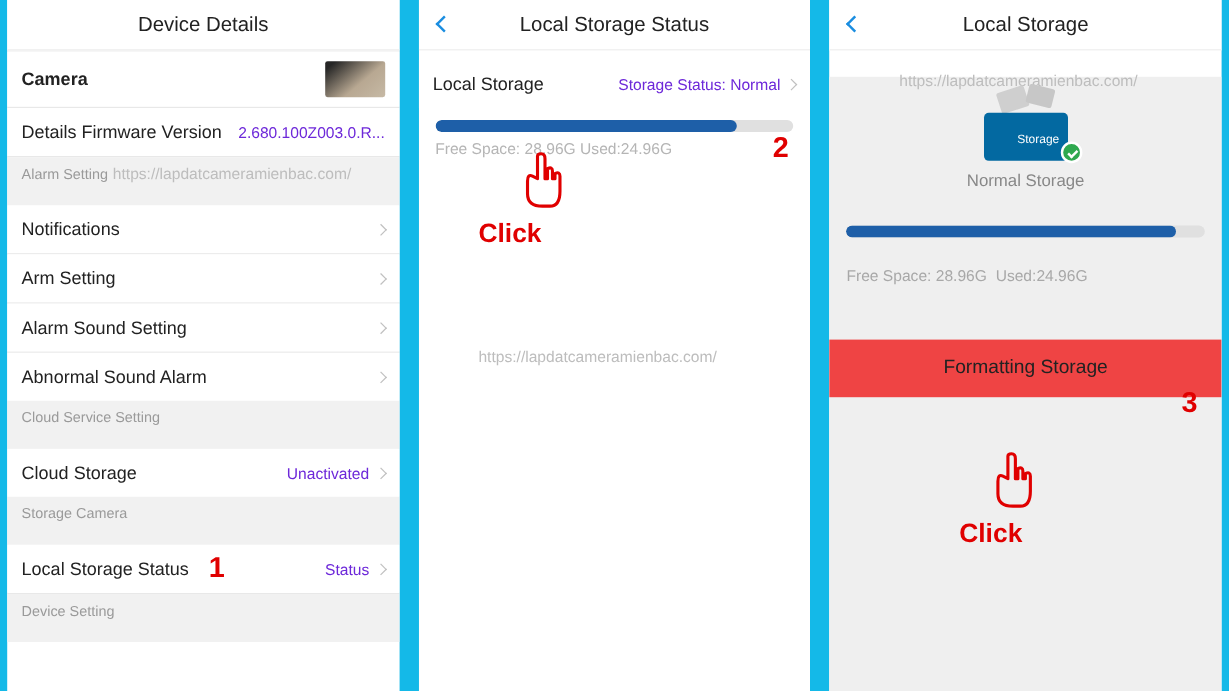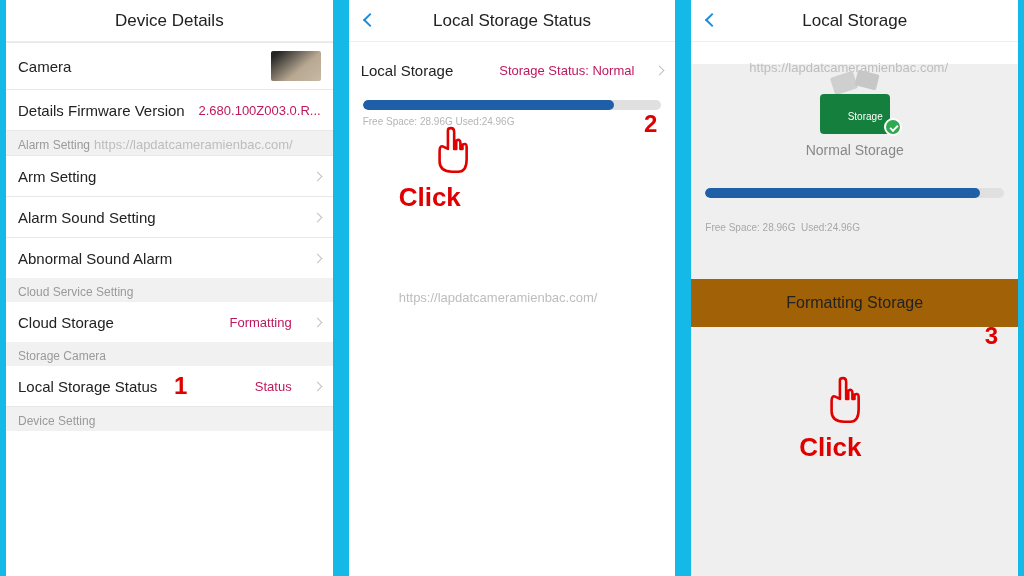--- a/index.html
+++ b/index.html
@@ -4,47 +4,47 @@
 <style>
   * { box-sizing: border-box; margin: 0; padding: 0; }
   body { background: #14b9e8; font-family: -apple-system, "Helvetica Neue", Arial, sans-serif; width:1024px; height:576px; overflow:hidden; }
   .wrap { display:flex; gap:16px; padding:0 6px; }
   .phone { background:#fff; flex:1 1 0; height:576px; position:relative; overflow:hidden; }
   .hdr { height:42px; display:flex; align-items:center; justify-content:center; position:relative; border-bottom:1px solid #eee; background:#fff;}
   .hdr .title { font-size:17px; color:#222; font-weight:500;}
   .back { position:absolute; left:10px; top:8px; width:24px; height:24px; }
   .chev { border-left:2px solid #1a8de0; border-bottom:2px solid #1a8de0; width:10px; height:10px; transform:rotate(45deg); display:block; margin:7px 0 0 6px;}
   .row { display:flex; align-items:center; justify-content:space-between; padding:0 12px; height:40px; background:#fff;}
-  .row.tall { height:46px;}
+  .row.tall { height:46px;font-weight:bold;}
   .row .lbl { font-size:15px; color:#222;}
-  .row .val { font-size:13px; color:#be185d; display:flex; align-items:center; gap:22px;}
+  .row .val { font-size:13px; color:#6d28d9; display:flex; align-items:center; gap:6px;}
   .arr { border-right:1.5px solid #c0c0c0; border-top:1.5px solid #c0c0c0; width:7px; height:7px; transform:rotate(45deg);}
-  .section { background:#f1f1f1; height:24px; font-size:12px; color:#9a9a9a; padding:7px 12px 0; position:relative;}
+  .section { background:#f1f1f1; height:40px; font-size:12px; color:#9a9a9a; padding:7px 12px 0; position:relative;}
   .sep { height:1px; background:#e8e8e8;}
   .camthumb { width:50px; height:30px; background:linear-gradient(140deg,#262626 10%,#b8a892 60%,#c6b9a5 100%); border-radius:2px;}
   .wm { position:absolute; color:#bdbdbd; font-size:13px; pointer-events:none;}
   .bar { height:10px; background:#e0e0e0; border-radius:5px; margin:10px 14px 6px; position:relative; overflow:hidden;}
   .bar .fill { position:absolute; left:0; top:0; bottom:0; background:#1e5fa8; border-radius:5px;}
-  .storagetxt { font-size:10px; color:#b5b5b5; padding:0 14px;}
+  .storagetxt { font-size:13px; color:#b5b5b5; padding:0 14px;}
   .p2body { background:#fff; height:100%;}
   .p3body { background:#efefef; height:100%;}
   .red { color:#e00000; font-weight:700; font-family: "Comic Sans MS", cursive, sans-serif;}
   .redNum { position:absolute; font-size:24px;}
-  .clickTxt { position:absolute; font-size:26px;}
+  .clickTxt { position:absolute; font-size:22px;}
   .hand { position:absolute; width:42px; height:52px;}
   .hand svg { width:100%; height:100%;}
   .storagebox { width:90px; height:70px; margin:22px auto 8px; position:relative;}
-  .storagebox .box { position:absolute; bottom:0; left:10px; width:70px; height:40px; background:#15803d; border-radius:4px;}
+  .storagebox .box { position:absolute; bottom:0; left:10px; width:70px; height:40px; background:#0369a1; border-radius:4px;}
   .storagebox .flap { position:absolute; top:10px; left:22px; width:24px; height:18px; background:#cfcfcf; transform:rotate(-18deg); border-radius:2px;}
   .storagebox .flap2 { position:absolute; top:8px; left:46px; width:22px; height:16px; background:#c7c7c7; transform:rotate(14deg); border-radius:2px;}
   .storagebox .badge { font-size:10px; color:#fff; position:absolute; bottom:12px; left:28px;}
   .storagebox .check { position:absolute; right:-2px; bottom:-2px; width:18px; height:18px; border-radius:50%; background:#2fa84f; border:2px solid #fff;}
   .storagebox .check::after { content:""; position:absolute; left:4px; top:5px; width:6px; height:3px; border-left:2px solid #fff; border-bottom:2px solid #fff; transform:rotate(-45deg);}
   .normtxt { text-align:center; font-size:14px; color:#888;}
-  .fmt { background:#a16207; height:48px; display:flex; align-items:center; justify-content:center; font-size:16px; color:#222; margin-top:46px;text-align:right;}
+  .fmt { background:#ef4444; height:48px; display:flex; align-items:center; justify-content:center; font-size:16px; color:#222; margin-top:46px;text-align:right;}
 </style>
 </head>
 <body>
 
 <div class="wrap">
 
   <div class="phone">
     <div class="hdr">
       <span class="title">Device Details</span>
     </div>
@@ -60,20 +60,26 @@
       <span class="lbl">Details Firmware Version</span>
       <span class="val">
           <span>2.680.100Z003.0.R...</span>
         </span>
     </div>
     <div class="sep"></div>
     <div class="section">
       <span>Alarm Setting</span>
       <span class="wm" style="left:88px; top:6px;">https://lapdatcameramienbac.com/</span>
     </div>
+    <div class="row">
+      <span class="lbl">Notifications</span>
+      <span class="val">
+          <span class="arr"></span>
+        </span>
+    </div>
     <div class="sep"></div>
     <div class="row">
       <span class="lbl">Arm Setting</span>
       <span class="val">
           <span class="arr"></span>
         </span>
     </div>
     <div class="sep"></div>
     <div class="row">
       <span class="lbl">Alarm Sound Setting</span>
@@ -85,21 +91,21 @@
     <div class="row">
       <span class="lbl">Abnormal Sound Alarm</span>
       <span class="val">
           <span class="arr"></span>
         </span>
     </div>
     <div class="section">Cloud Service Setting</div>
     <div class="row">
       <span class="lbl">Cloud Storage</span>
       <span class="val">
-          <span>Formatting</span>
+          <span>Unactivated</span>
           <span class="arr"></span>
         </span>
     </div>
     <div class="section">Storage Camera</div>
     <div class="row" style="position:relative;">
       <span class="lbl">Local Storage Status</span>
       <span class="red redNum" style="left:168px; top:6px;">1</span>
       <span class="val">
           <span>Status</span>
           <span class="arr"></span>

